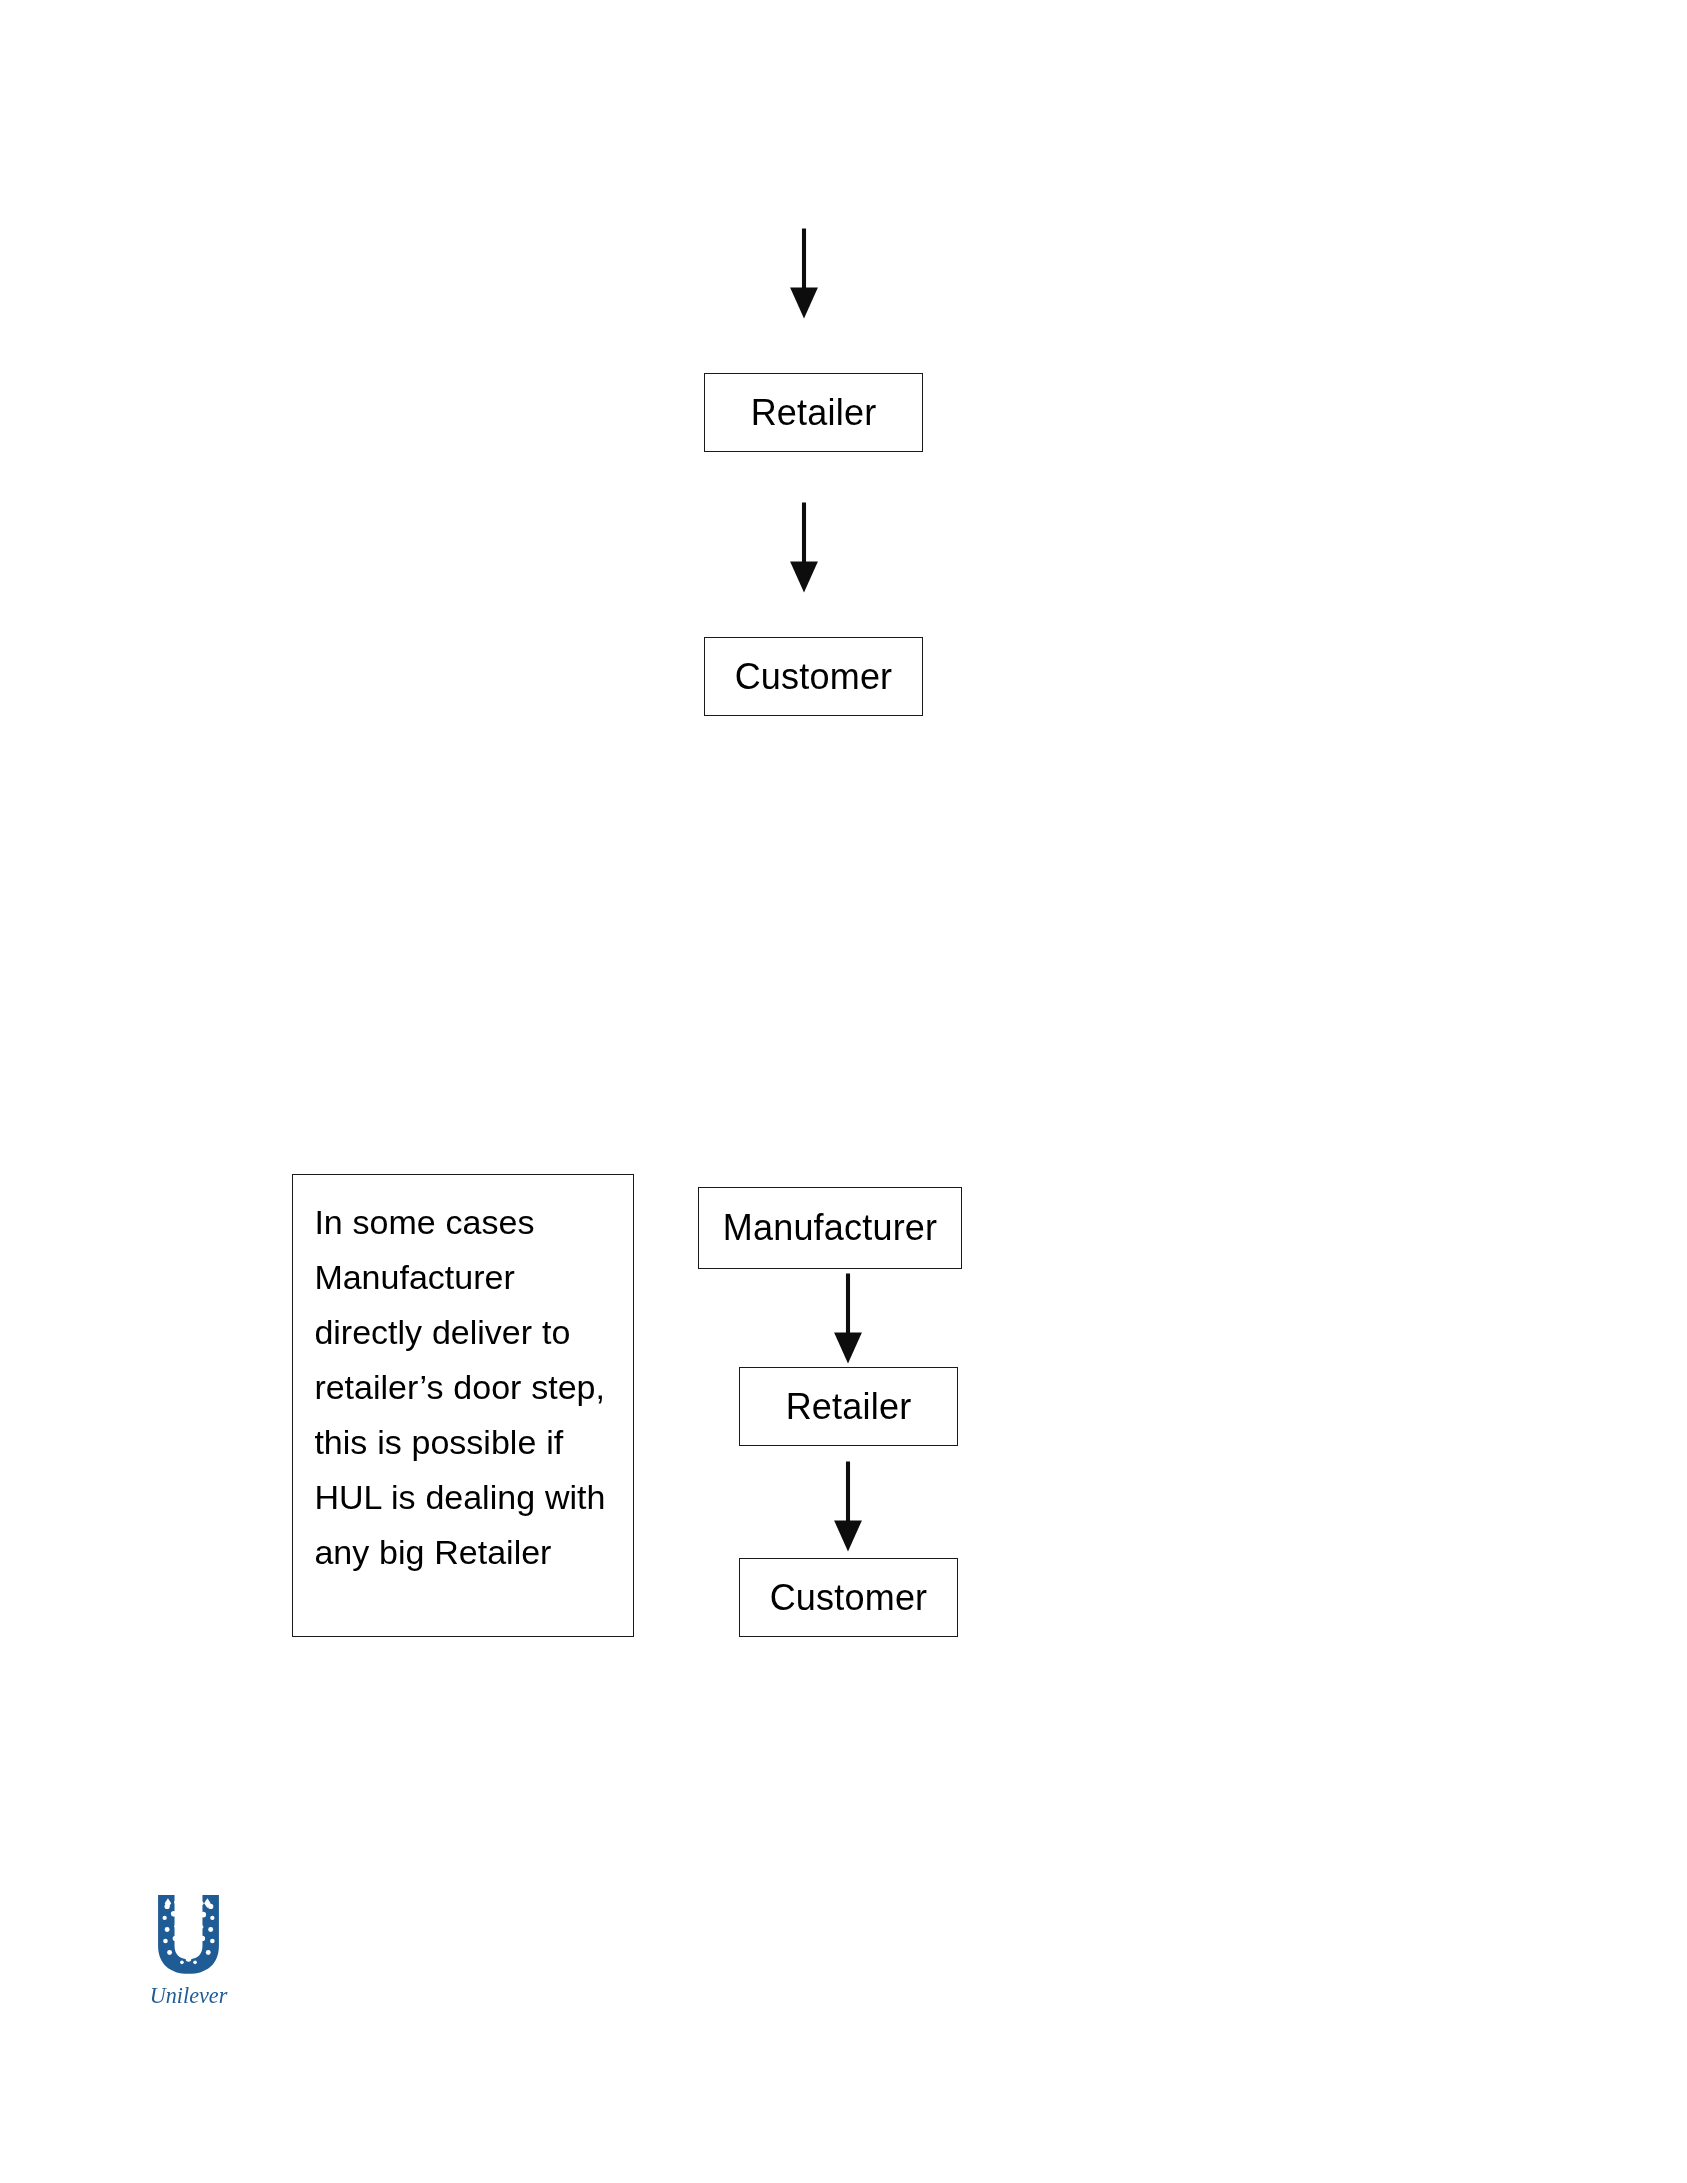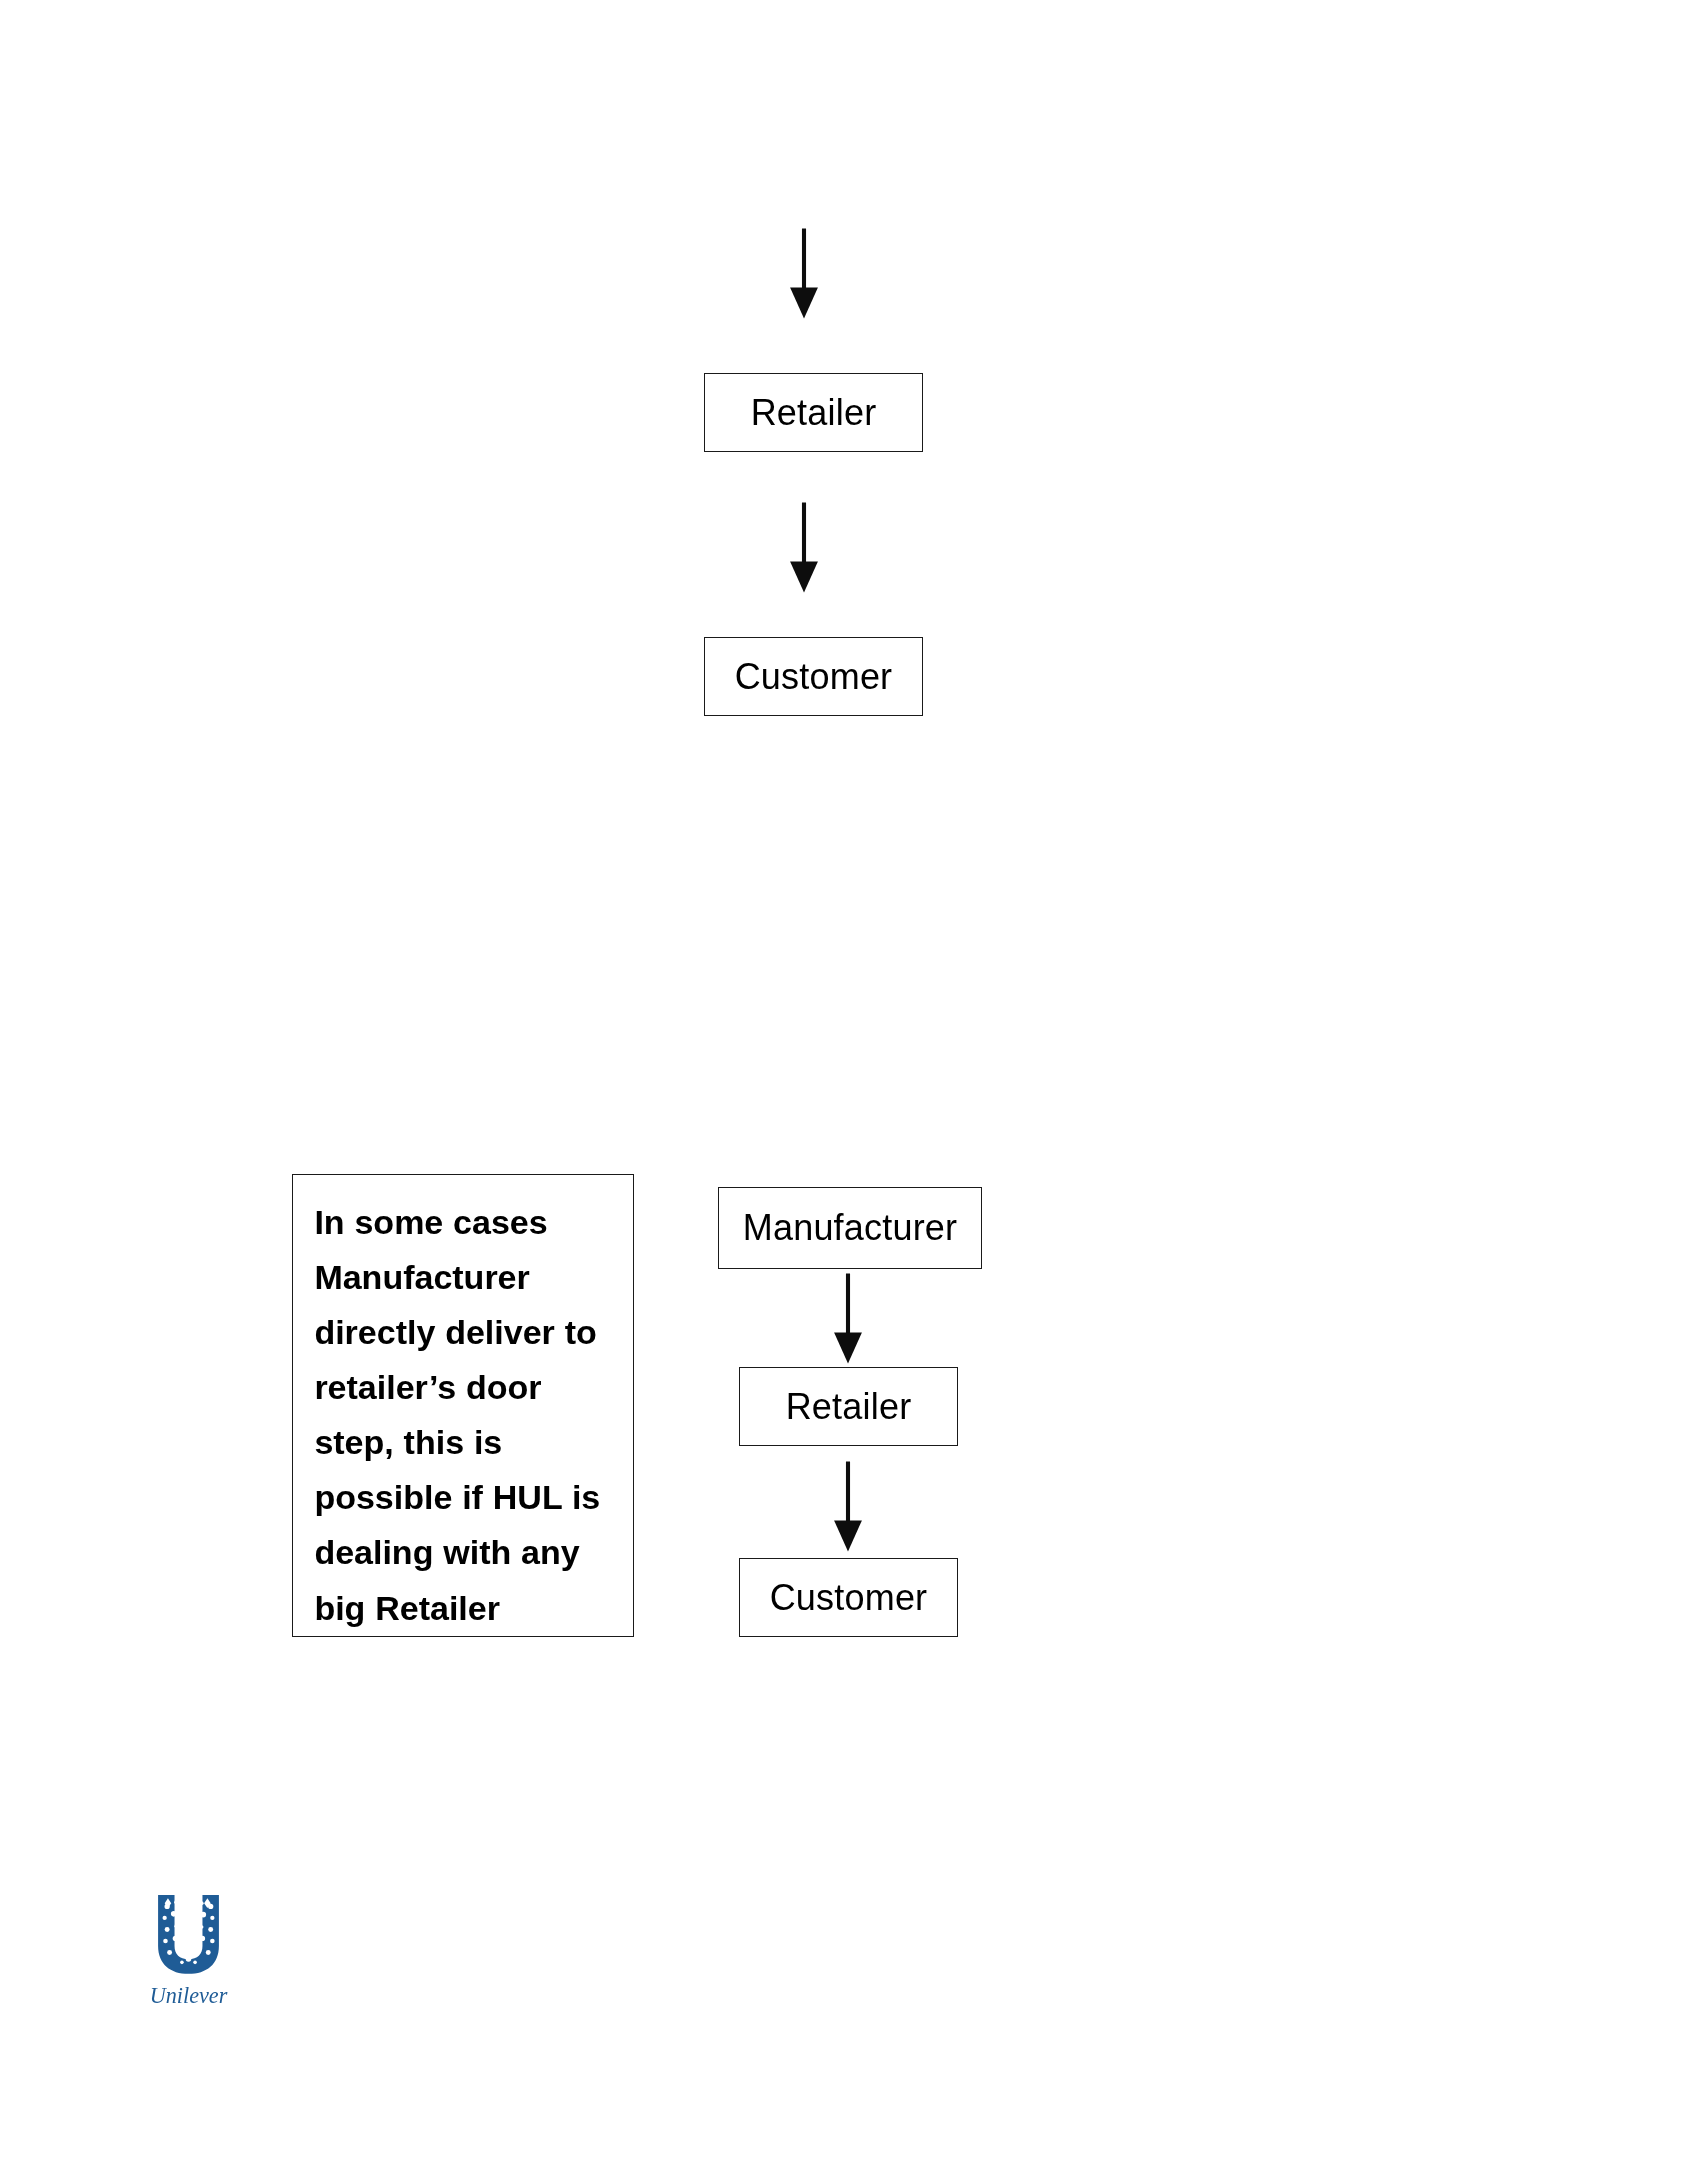--- a/index.html
+++ b/index.html
@@ -86,25 +86,25 @@
 
   <div class="arrow-down" style="left:786px; top:478px; width:36px; height:91px;">
     <svg viewBox="0 0 44 110" width="36" height="91" aria-hidden="true">
       <line x1="22" y1="0" x2="22" y2="78" stroke="#0d0d0d" stroke-width="5"></line>
       <polygon points="5,72 39,72 22,110" fill="#0d0d0d"></polygon>
     </svg>
   </div>
 
   <div class="flow-box" style="left:704px; top:613px; width:219px; height:79px;">Customer</div>
 
-  <div class="note-box" style="left:292px; top:1150px; width:342px; height:463px;font-weight:bold;">
+  <div class="note-box" style="left:292px; top:1150px; width:342px; height:463px;">
     <p>In some cases Manufacturer directly deliver to retailer’s door step, this is possible if HUL is dealing with any big Retailer</p>
   </div>
 
-  <div class="flow-box" style="left:718px; top:1163px; width:264px; height:82px;">Manufacturer</div>
+  <div class="flow-box" style="left:698px; top:1163px; width:264px; height:82px;">Manufacturer</div>
 
   <div class="arrow-down" style="left:830px; top:1249px; width:36px; height:91px;">
     <svg viewBox="0 0 44 110" width="36" height="91" aria-hidden="true">
       <line x1="22" y1="0" x2="22" y2="78" stroke="#0d0d0d" stroke-width="5"></line>
       <polygon points="5,72 39,72 22,110" fill="#0d0d0d"></polygon>
     </svg>
   </div>
 
   <div class="flow-box" style="left:739px; top:1343px; width:219px; height:79px;">Retailer</div>
 

